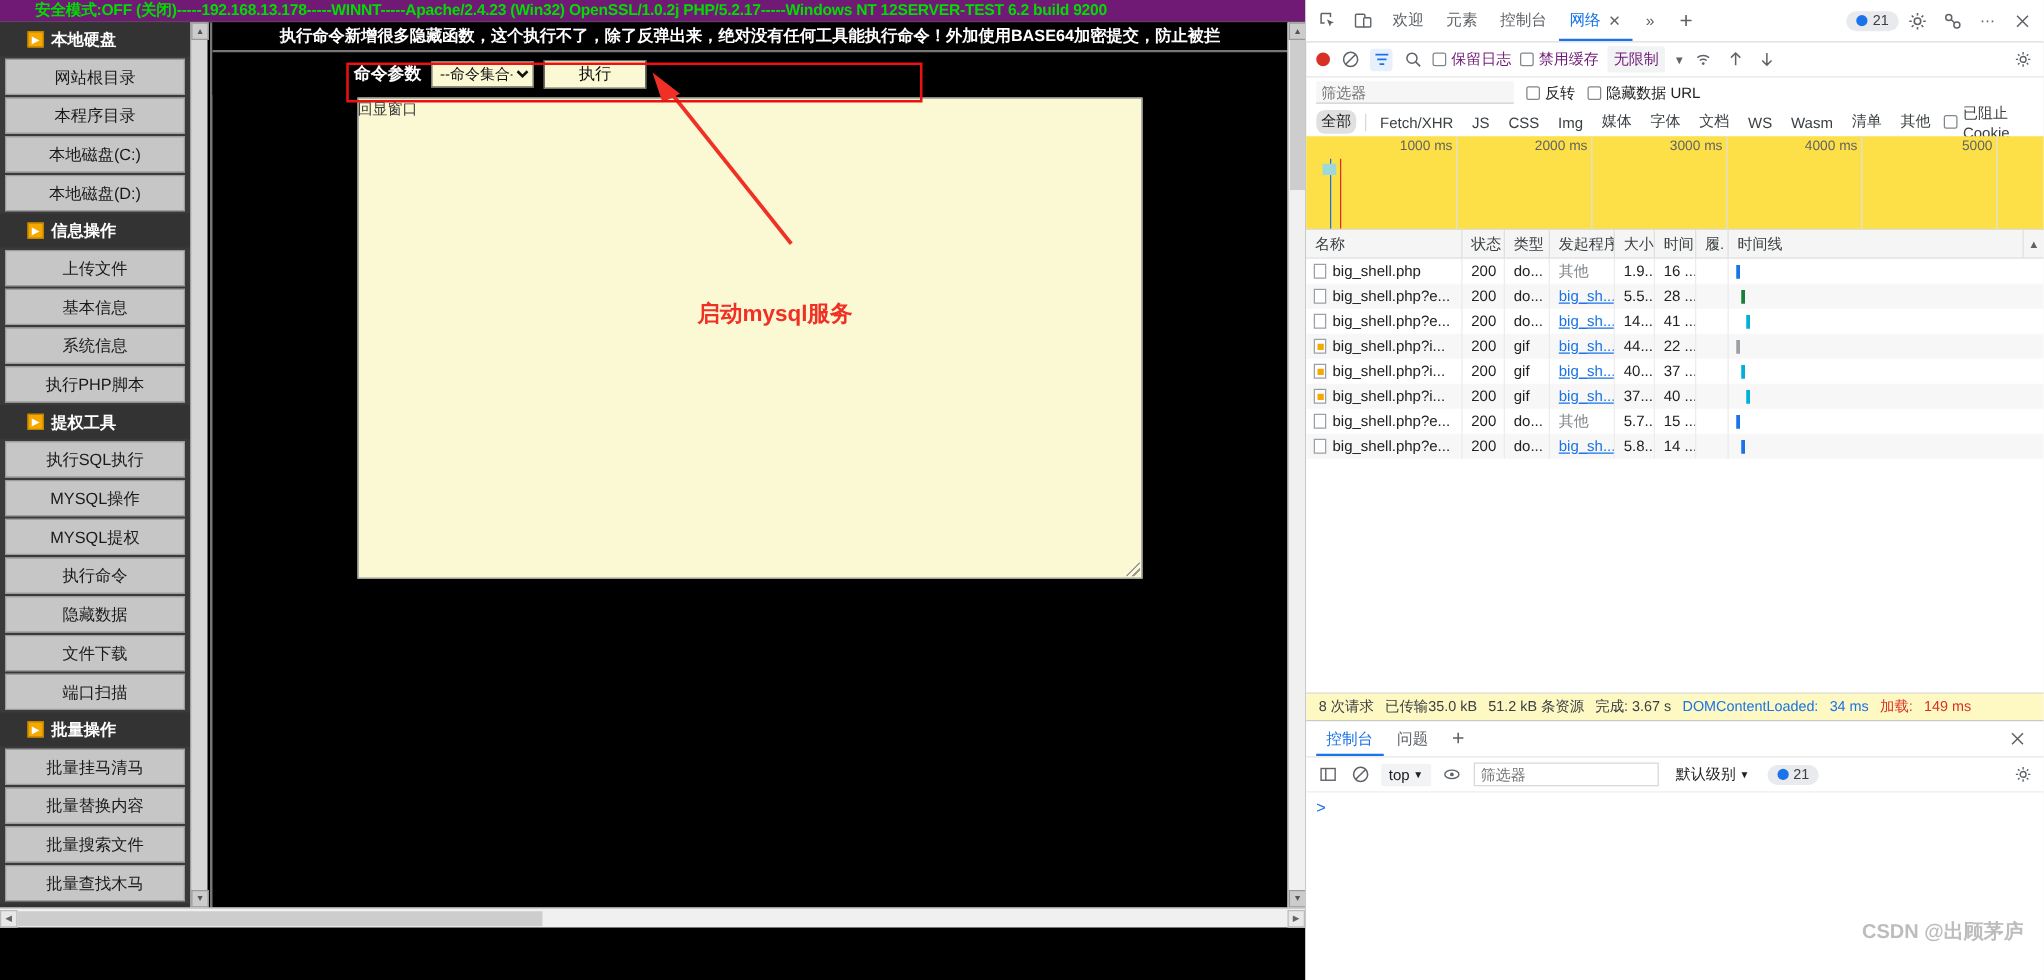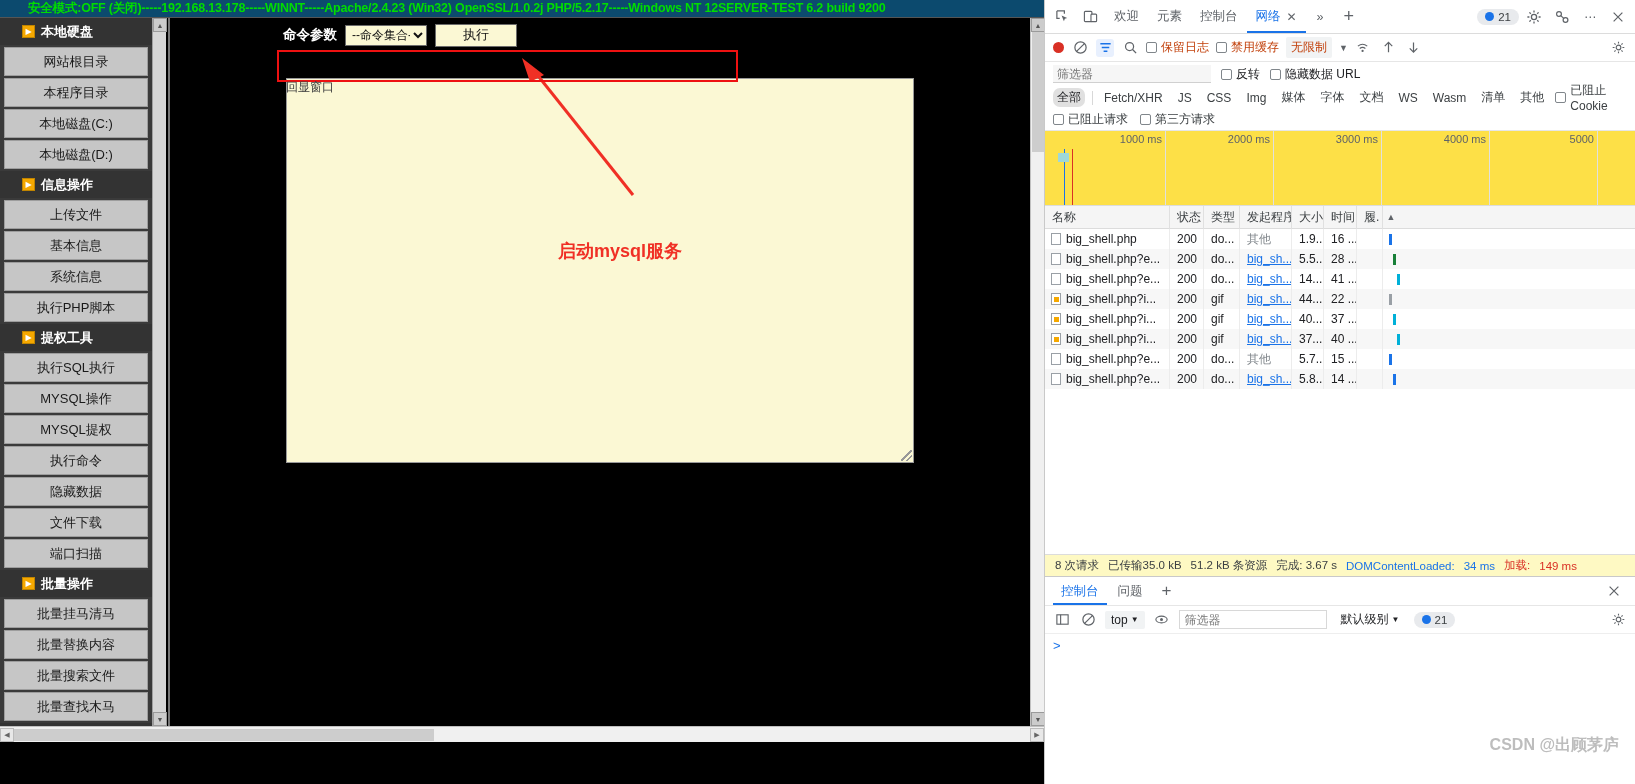--- a/index.html
+++ b/index.html
@@ -11,21 +11,21 @@
   }
   #root { position: relative; width: 1635px; height: 784px; }
 
   
   #shell {
     position: absolute; left: 0; top: 0; width: 1044px; height: 784px;
     background: #000000; overflow: hidden;
   }
   .topbar {
     position: absolute; left: 0; top: 0; width: 1044px; height: 18px;
-    background: #0c4a6e; border-bottom: 1px solid #555;
+    background: #701a75; border-bottom: 1px solid #555;
     display: flex; align-items: center; overflow: hidden;
   }
   .topbar-text {
     color: #00dd00; font-weight: bold; font-size: 12.5px;
     white-space: nowrap; padding-left: 28px; letter-spacing: -0.2px;
   }
 
   
   #sidebar {
     position: absolute; left: 0; top: 18px; width: 152px; height: 708px;
@@ -191,21 +191,21 @@
   .dot-blue { width: 9px; height: 9px; border-radius: 50%; background: #1a73e8; }
 
   .dt-toolbar {
     height: 28px; display: flex; align-items: center; gap: 7px;
     padding: 0 8px; border-bottom: 1px solid #e6e6e6; flex: none;
   }
   .rec-dot {
     width: 11px; height: 11px; border-radius: 50%;
     border: 2px solid #d93025; background: #d93025;
   }
-  .tb-label { font-size: 12px; color: #c2410c; white-space: nowrap; }
+  .tb-label { font-size: 12px; color: #701a75; white-space: nowrap; }
   .cb {
     width: 11px; height: 11px; border: 1px solid #80868b;
     border-radius: 2px; background: #fff; display: inline-block; flex: none;
   }
   .cb-wrap { display: flex; align-items: center; gap: 4px; }
   .throttle {
     display: flex; align-items: center; gap: 4px;
     background: #f1f3f4; padding: 2px 5px; border-radius: 2px;
   }
 
@@ -407,20 +407,21 @@
         <div class="sb-head"></div>
       </div>
     <div id="sb-scroll">
       <div class="sb-arrow-btn" id="sb-up">▲</div>
       <div class="sb-arrow-btn" id="sb-down">▼</div>
     </div>
 
     <div class="gray-bottom"></div>
 
     <div id="main">
+      <div class="notice">执行命令新增很多隐藏函数，这个执行不了，除了反弹出来，绝对没有任何工具能执行命令！外加使用BASE64加密提交，防止被拦</div>
       <div class="cmdrow">
         <span class="cmd-label">命令参数</span>
         <select class="cmd-select">
           <option>--命令集合--</option>
         </select>
         <button class="cmd-exec">执行</button>
       </div>
     </div>
 
     <div class="echo-area">
@@ -592,30 +593,20 @@
           <span class="type-chip">Wasm</span>
           <span class="type-chip">清单</span>
           <span class="type-chip">其他</span>
         </div>
       <label class="cb-wrap">
         <span class="cb"></span>
         <span>已阻止 Cookie</span>
       </label>
     </div>
 
-    <div class="dt-blockbar">
-      <label class="cb-wrap">
-        <span class="cb"></span>
-        <span>已阻止请求</span>
-      </label>
-      <label class="cb-wrap">
-        <span class="cb"></span>
-        <span>第三方请求</span>
-      </label>
-    </div>
 
     <div class="dt-overview" id="overview">
         <div class="ov-tick" style="left: 120px;">
           <span>1000 ms</span>
         </div>
         <div class="ov-tick" style="left: 228px;">
           <span>2000 ms</span>
         </div>
         <div class="ov-tick" style="left: 336px;">
           <span>3000 ms</span>
@@ -632,20 +623,21 @@
       </div>
 
     <div class="dt-thead" id="table-head">
         <div class="th" style="width: 125px;">名称</div>
         <div class="th" style="width: 34px;">状态</div>
         <div class="th" style="width: 36px;">类型</div>
         <div class="th" style="width: 52px;">发起程序</div>
         <div class="th" style="width: 32px;">大小</div>
         <div class="th" style="width: 33px;">时间</div>
         <div class="th" style="width: 26px;">履.</div>
+        <div class="th" style="width: auto; flex: 1 1 auto;">时间线</div>
         <div style="width: 16px; text-align: center; color: rgb(95, 99, 104); font-size: 9px;">▲</div>
       </div>
     <div class="dt-rows" id="table-rows">
         <div class="tr">
           <div class="td name" style="width: 125px;">
             <span class="file-ico"></span>
             <span>big_shell.php</span>
           </div>
           <div class="td" style="width: 34px;">200</div>
           <div class="td" style="width: 36px;">do...</div>

